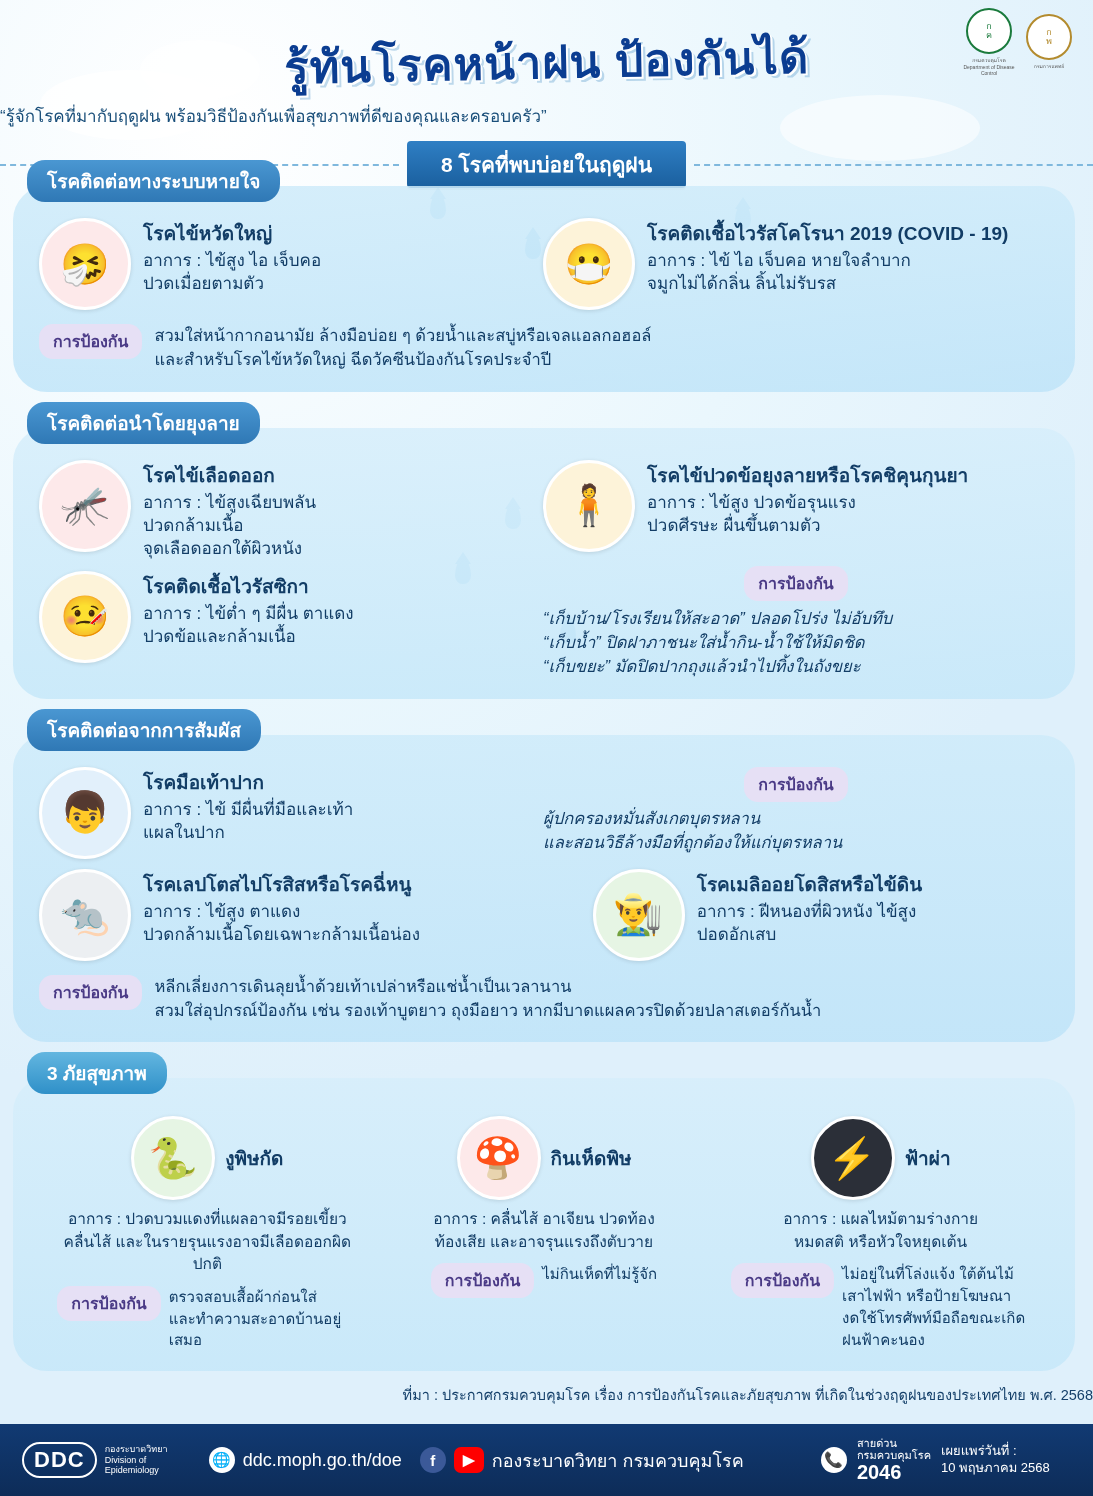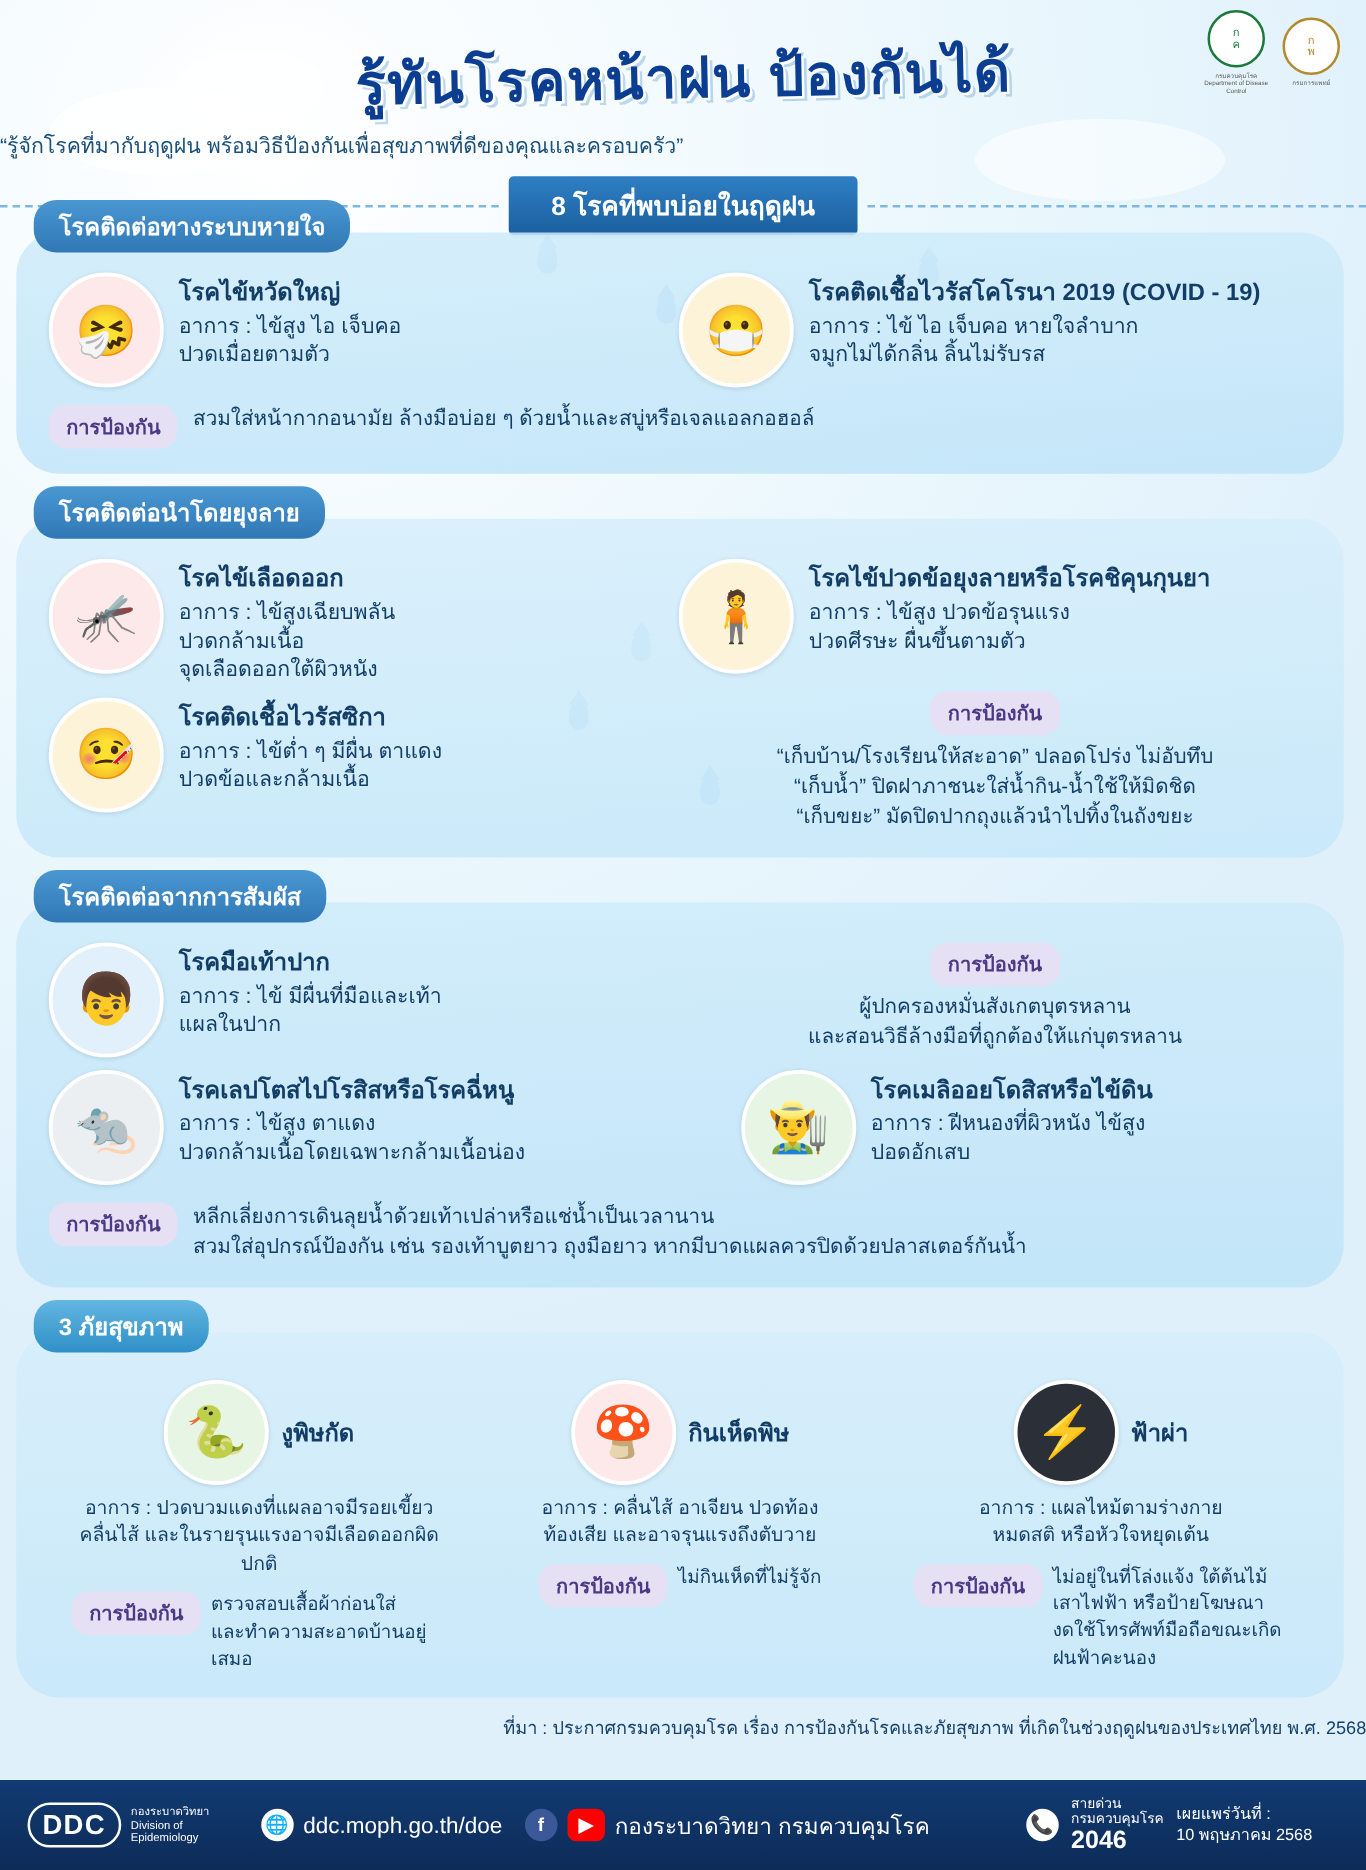--- a/index.html
+++ b/index.html
@@ -86,21 +86,21 @@
   .av-dark{ background:#2b2f38;} .av-green{ background:#e6f5e4;} .av-grey{ background:#eceff2;}
   .item-name{ font-size:19px; font-weight:bold; color:#123d66; margin-bottom:2px;}
   .item-line{ font-size:17px; color:#123d66; line-height:1.35;}
 
   .prevent-row{ display:flex; gap:12px; align-items:flex-start; margin-top:14px;}
   .prevent-tag{
     background:#e6e0f5; color:#4a3a86; font-size:16px; font-weight:bold;
     padding:5px 14px; border-radius:14px; white-space:nowrap;
   }
   .prevent-text{ font-size:16.5px; color:#123d66; line-height:1.45;}
-  .prevent-center{ text-align:center;}
+  .prevent-center{ text-align:left;font-style:italic;}
 
   
   .haz-row{ display:flex; justify-content:space-around; margin-top:6px;}
   .haz{ width:300px; text-align:center;}
   .haz-top{ display:flex; align-items:center; justify-content:center; gap:10px;}
   .haz-name{ font-size:19px; font-weight:bold; color:#123d66;}
   .haz-sym{ font-size:15.5px; color:#123d66; line-height:1.45; margin-top:8px;}
   .haz-prev{ margin-top:10px; display:flex; gap:8px; justify-content:center; align-items:flex-start;}
   .haz-prev .prevent-text{ font-size:15px; text-align:left;}
 
@@ -181,20 +181,21 @@
             <div class="item-name">โรคติดเชื้อไวรัสโคโรนา 2019 (COVID - 19)</div>
             <div class="item-line">อาการ : ไข้ ไอ เจ็บคอ หายใจลำบาก</div>
             <div class="item-line">จมูกไม่ได้กลิ่น ลิ้นไม่รับรส</div>
           </div>
         </div>
       </div>
       <div class="prevent-row">
         <div class="prevent-tag">การป้องกัน</div>
         <div class="prevent-text">
           <div>สวมใส่หน้ากากอนามัย ล้างมือบ่อย ๆ ด้วยน้ำและสบู่หรือเจลแอลกอฮอล์</div>
+          <div>และสำหรับโรคไข้หวัดใหญ่ ฉีดวัคซีนป้องกันโรคประจำปี</div>
         </div>
       </div>
     </div>
   </div>
 
   <div class="section">
     <div class="sec-label">โรคติดต่อนำโดยยุงลาย</div>
     <div class="sec-body light">
       <div class="row">
         <div style="width:49%;">

